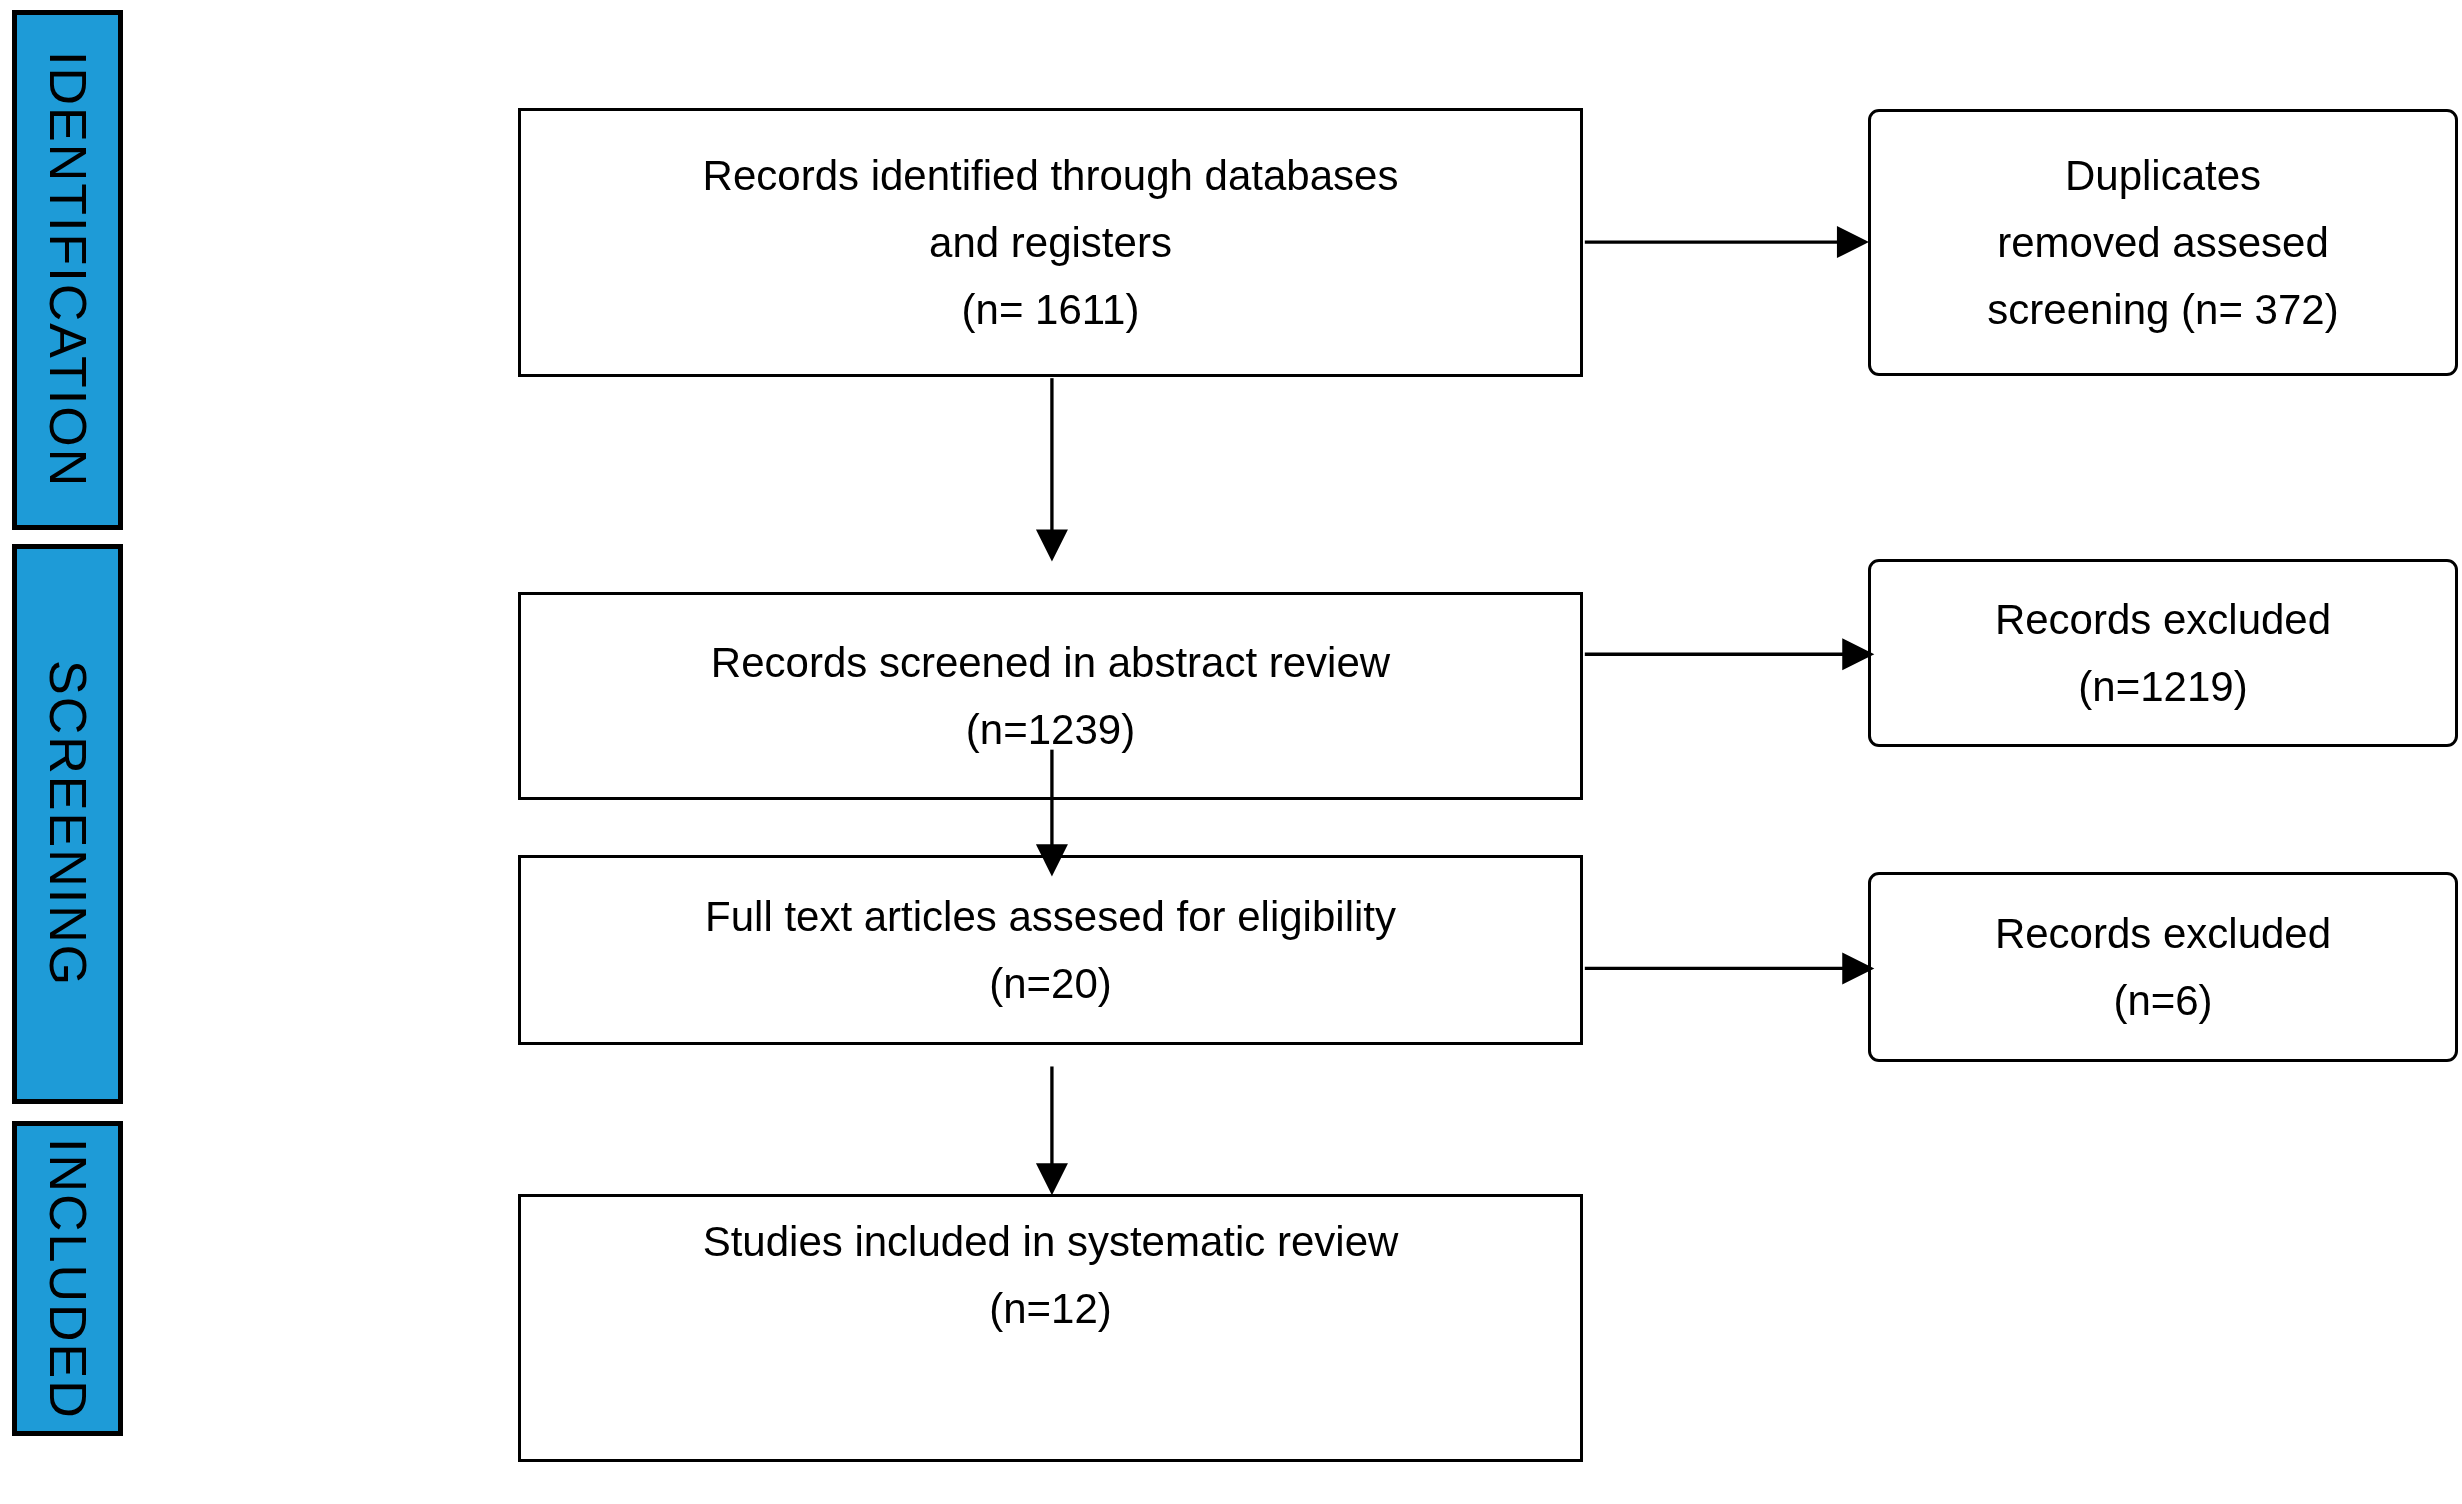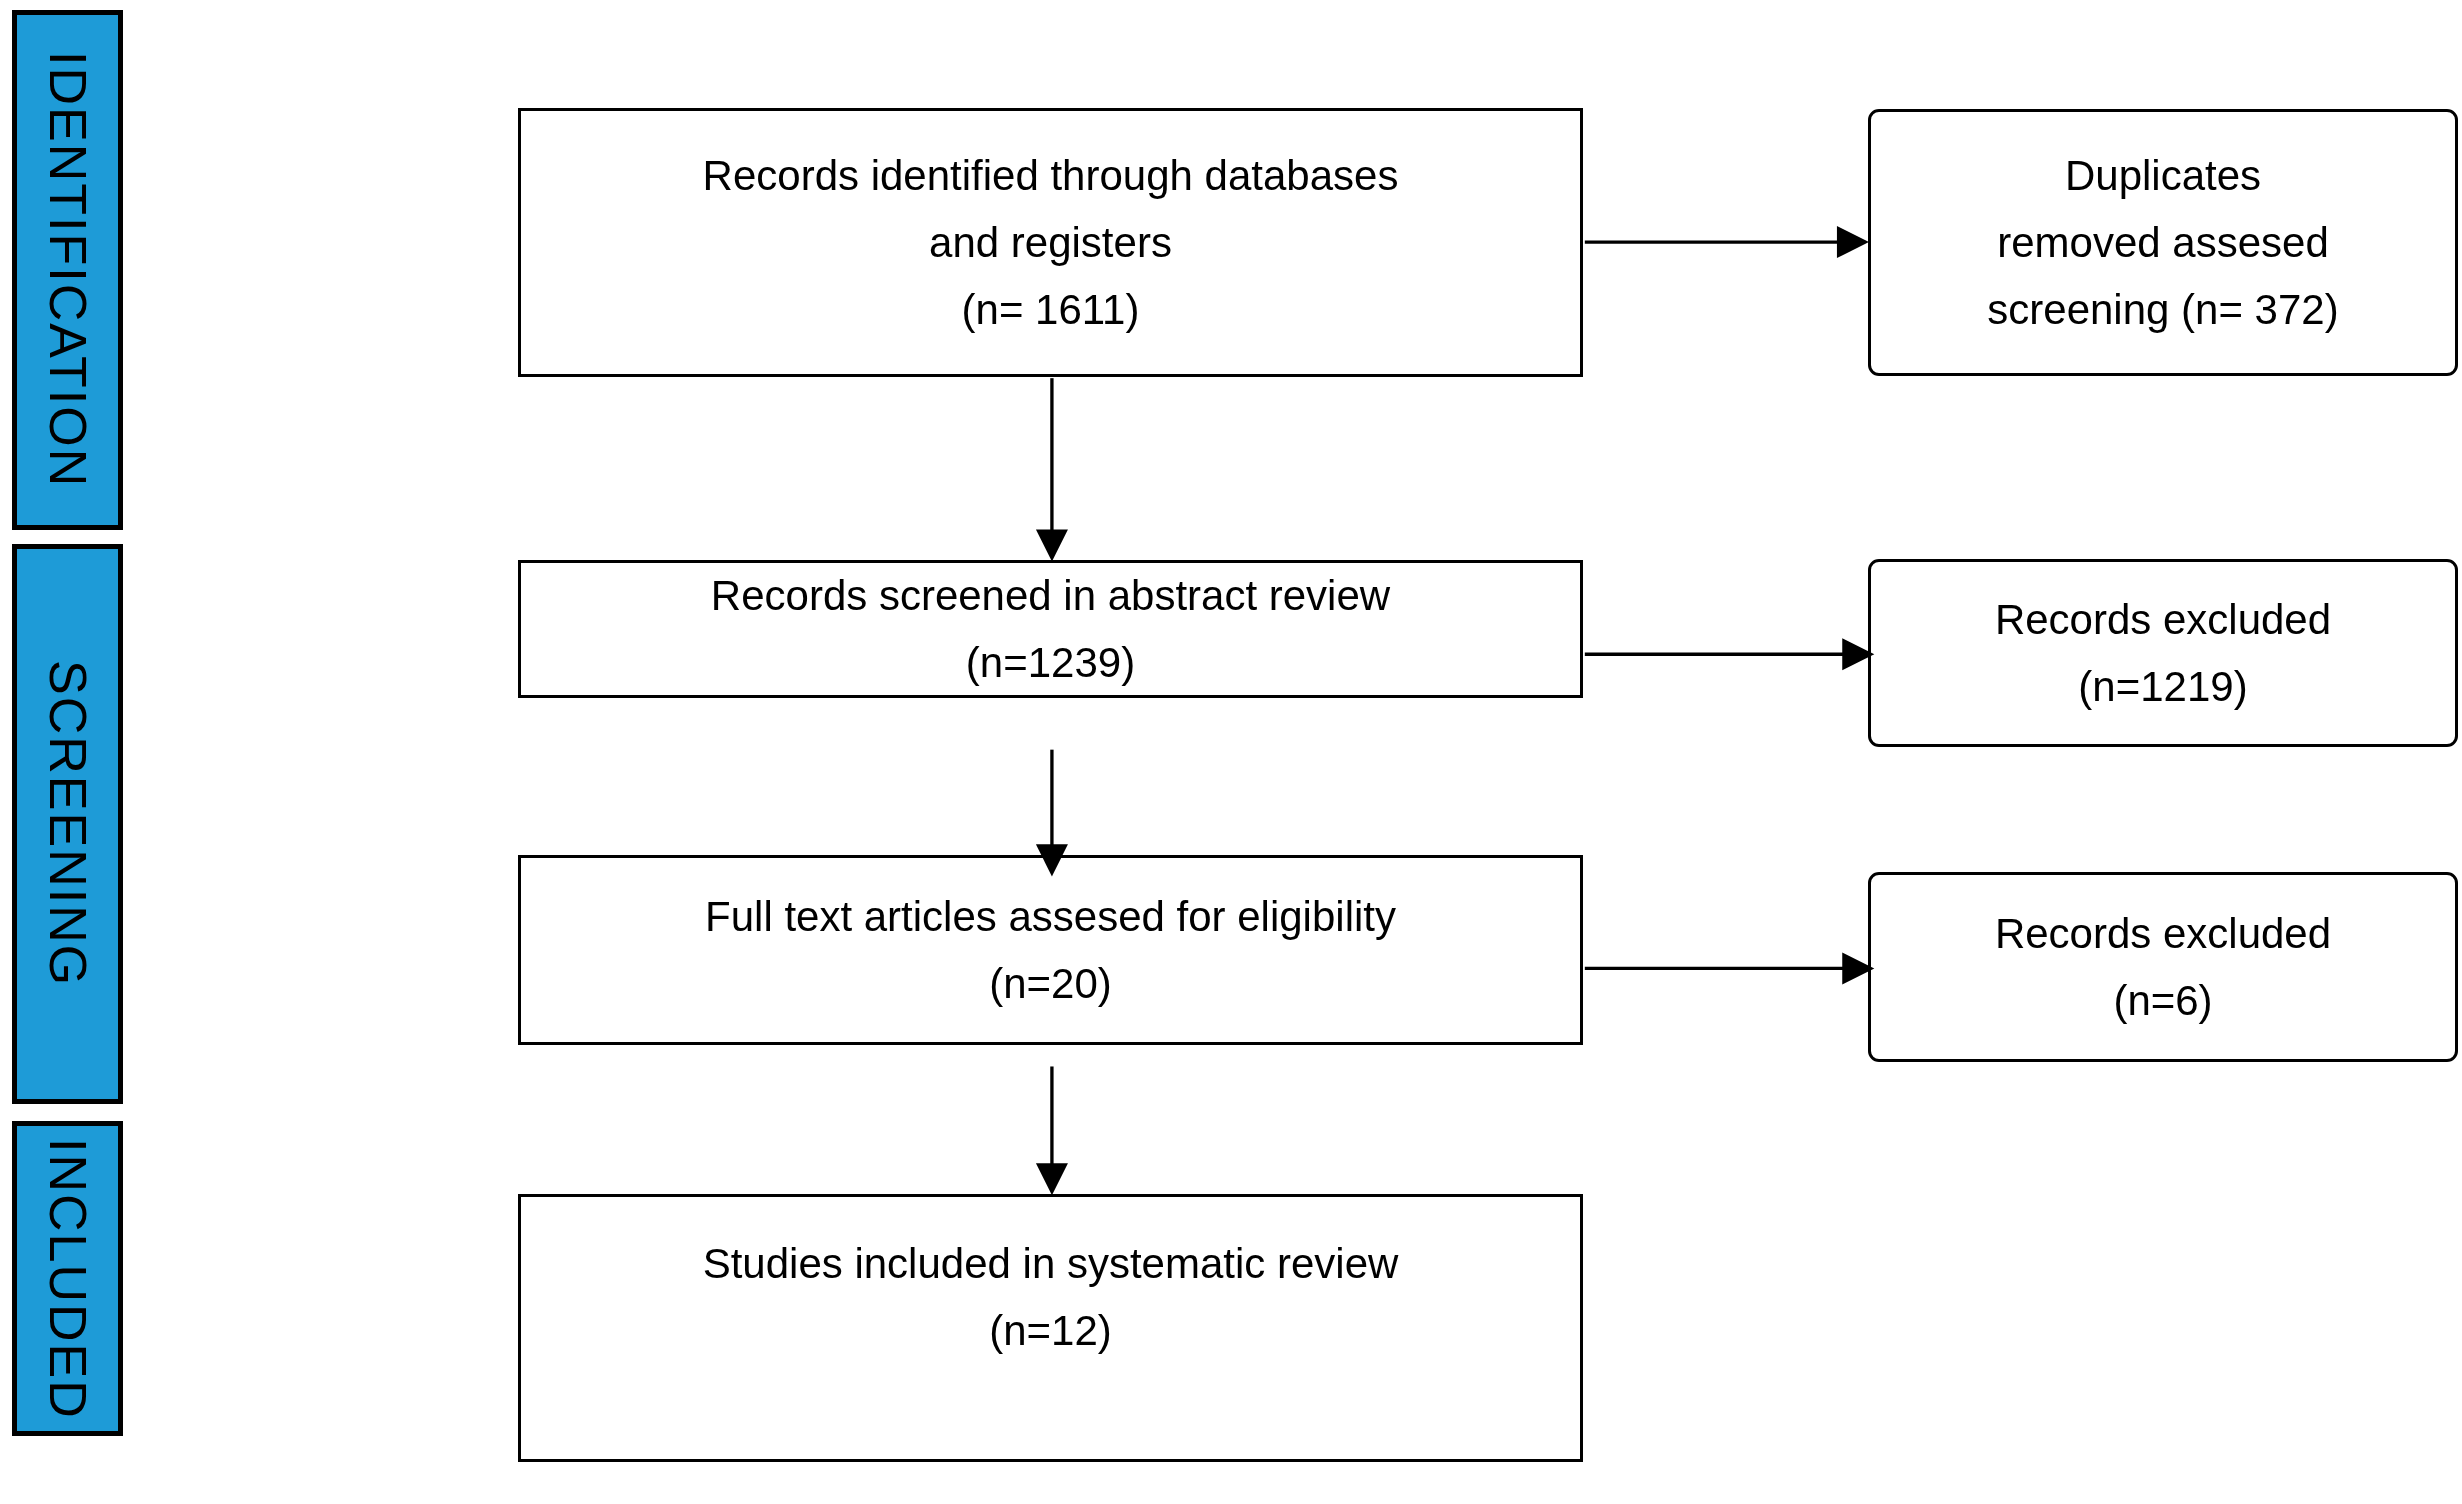--- a/index.html
+++ b/index.html
@@ -53,23 +53,23 @@
     text-align: center;
     font-size: 42px;
     line-height: 1.6;
   }
   .box .line {
     display: block;
     white-space: nowrap;
   }
   .main-box { left: 518px; width: 1065px; }
   .box-records-identified { top: 108px;  height: 269px; }
-  .box-records-screened   { top: 560px;  height: 138px; }
+  .box-records-screened   { top: 592px;  height: 208px; }
   .box-fulltext-assessed  { top: 855px; height: 190px; }
-  .box-studies-included   { top: 1194px; height: 268px; justify-content: flex-start; padding-top: 33px; }
+  .box-studies-included   { top: 1194px; height: 268px; justify-content: flex-start; padding-top: 11px; }
 
   .side-box { left: 1868px; width: 590px; border-radius: 11px; }
   .box-duplicates-removed { top: 109px;  height: 267px; }
   .box-records-excluded-abstract { top: 559px;  height: 188px; }
   .box-records-excluded-fulltext { top: 872px; height: 190px; }
 
   .arrow-layer {
     position: absolute;
     left: 0;
     top: 0;

